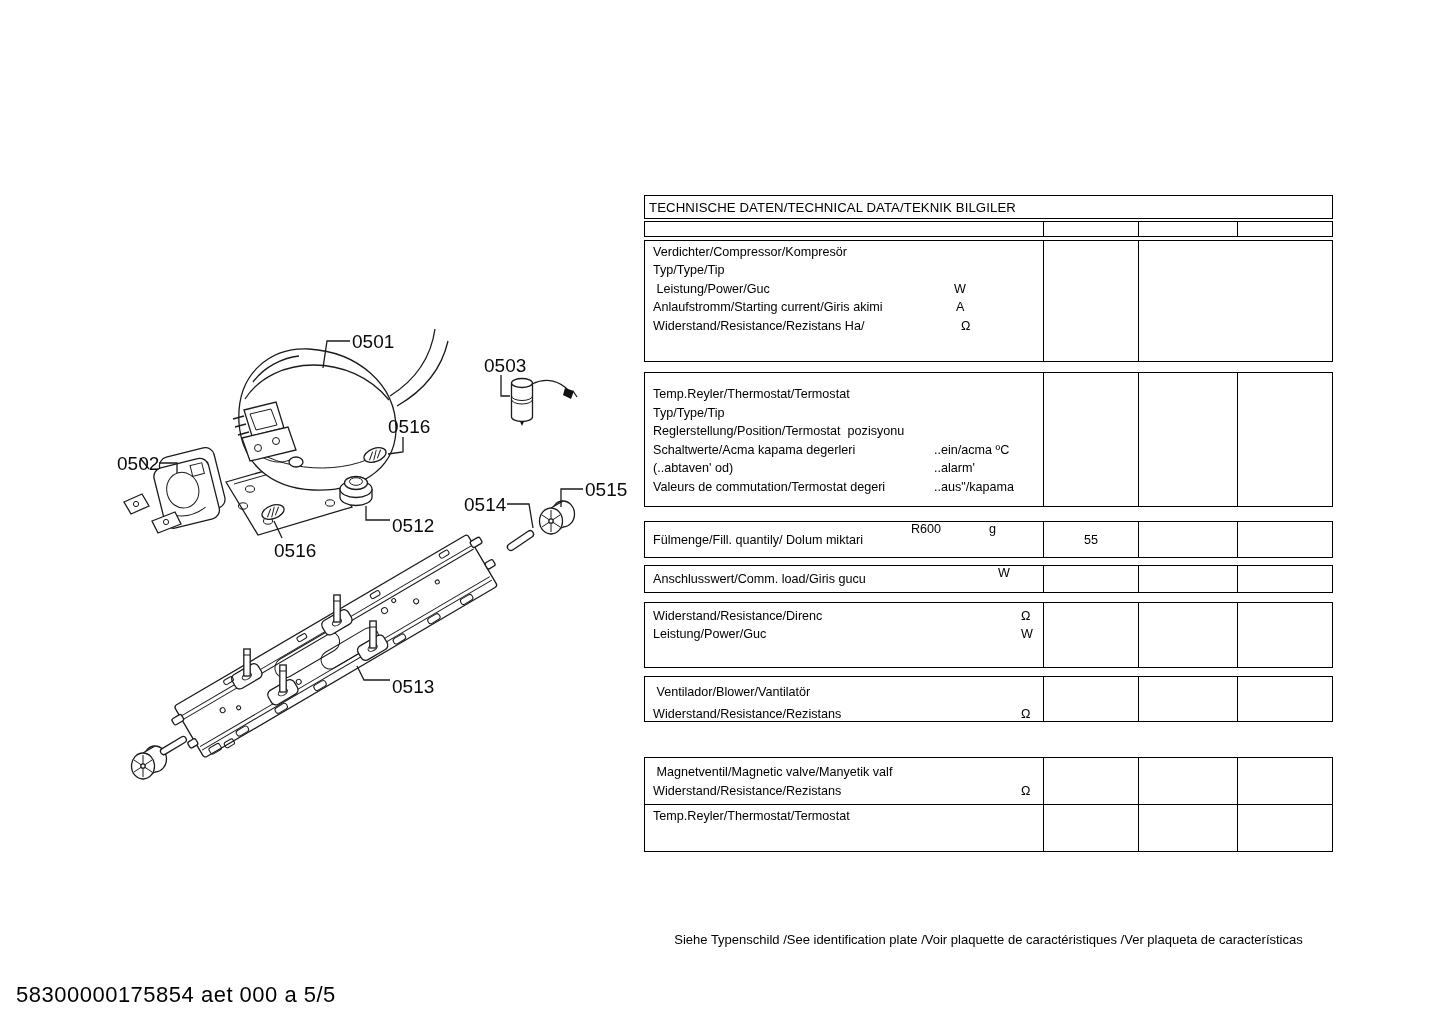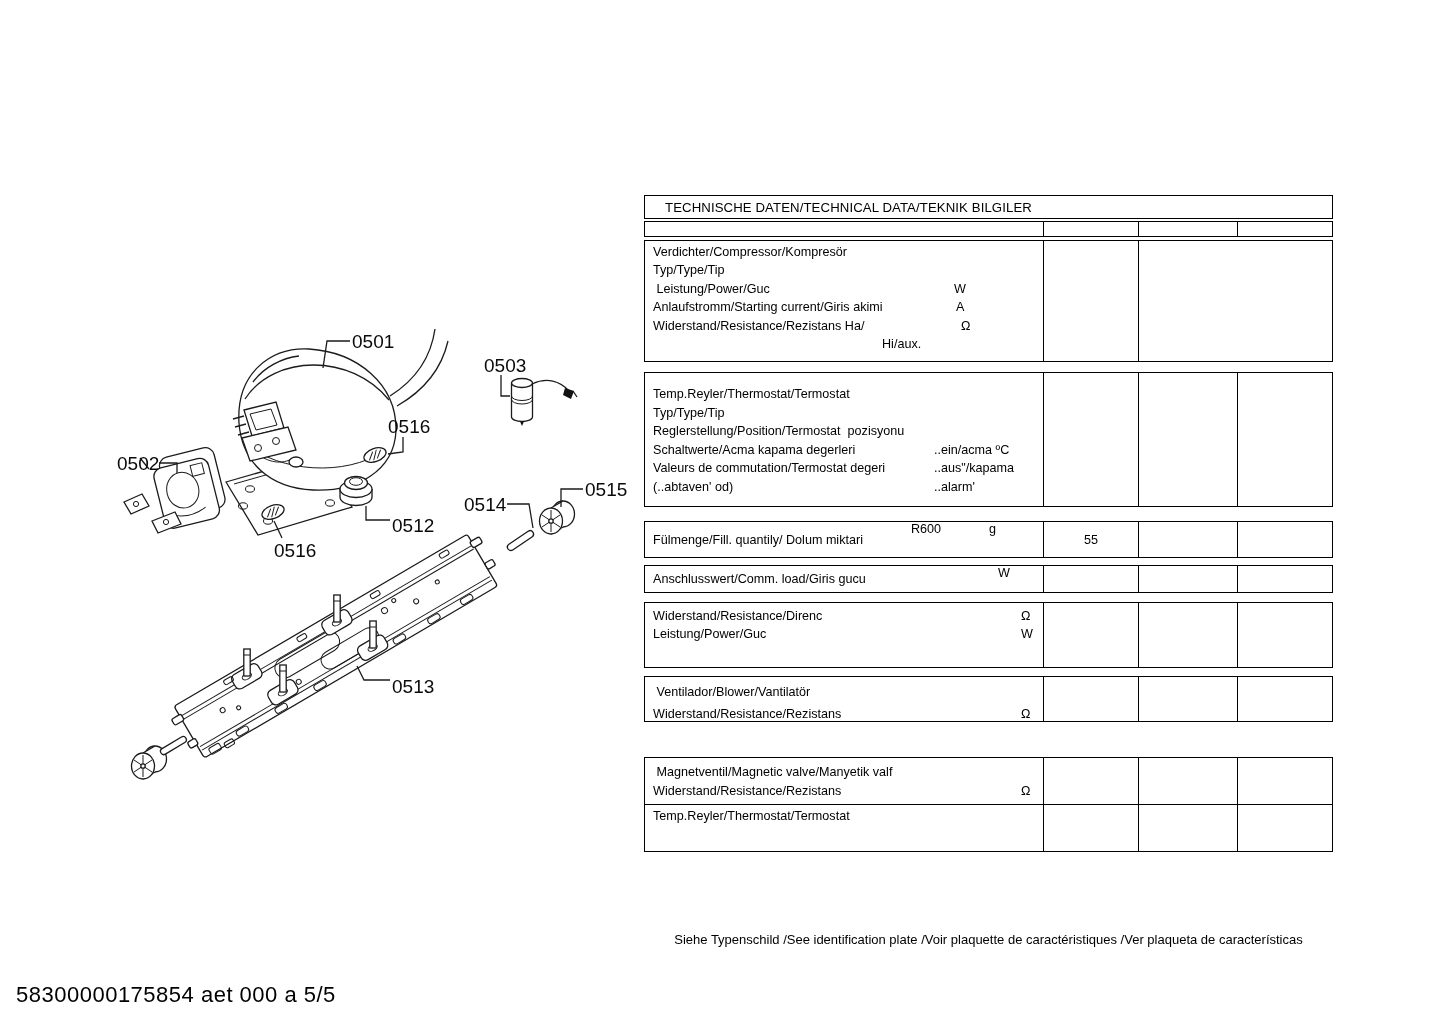--- a/index.html
+++ b/index.html
@@ -10,21 +10,21 @@
   #diagram-svg{position:absolute;left:0;top:0;}
   .ln{stroke:#1b1b1b;stroke-width:1.3;fill:none;}
   .shape{stroke:#1b1b1b;stroke-width:1.3;fill:#fff;}
   .thin{stroke:#1b1b1b;stroke-width:1;fill:none;}
   .darkfill{fill:#111;stroke:none;}
   .part-label{font-family:"Liberation Sans",sans-serif;font-size:19px;fill:#0a0a0a;}
 
   
   .tdata{position:absolute;left:644px;top:195px;width:689px;height:660px;font-size:12.6px;}
   .trow{position:absolute;left:0;width:689px;box-sizing:border-box;border:1.7px solid #000;background:#fff;}
-  .title-row{top:0;height:24px;display:flex;align-items:center;padding-left:20px;font-size:13.2px;letter-spacing:.1px;}
+  .title-row{top:0;height:24px;display:flex;align-items:center;padding-left:4px;font-size:13.2px;letter-spacing:.1px;}
   .grid{display:grid;grid-template-columns:398px 95px 99px 93px;}
   .grid .cell{border-left:1.4px solid #000;box-sizing:border-box;position:relative;overflow:hidden;}
   .grid .cell:first-child{border-left:none;}
   .thin-row{top:26px;height:16px;}
   .sec-1{top:45px;height:122px;}
   .sec-2{top:177px;height:135px;}
   .sec-3{top:326px;height:37px;}
   .sec-4{top:370px;height:28px;}
   .sec-5{top:407px;height:66px;}
   .sec-6{top:481px;height:46px;}
@@ -284,34 +284,33 @@
     <div class="cell"></div>
   </div>
 
   <div class="trow sec-1 grid">
     <div class="cell lblcell">
       <div class="row"><span>Verdichter/Compressor/Kompresör</span></div>
       <div class="row"><span>Typ/Type/Tip</span></div>
       <div class="row"><span> Leistung/Power/Guc</span><span class="unit u-w1">W</span></div>
       <div class="row"><span>Anlaufstromm/Starting current/Giris akimi</span><span class="unit u-a1">A</span></div>
       <div class="row"><span>Widerstand/Resistance/Rezistans Ha/</span><span class="unit u-o1">Ω</span></div>
-      <div class="row ind-hiaux"><span>Hi/aux.</span></div>
     </div>
     <div class="cell"></div>
     <div class="cell"></div>
   </div>
 
   <div class="trow sec-2 grid">
     <div class="cell lblcell">
       <div class="row"><span>Temp.Reyler/Thermostat/Termostat</span></div>
       <div class="row"><span>Typ/Type/Tip</span></div>
       <div class="row"><span>Reglerstellung/Position/Termostat  pozisyonu</span></div>
       <div class="row"><span>Schaltwerte/Acma kapama degerleri</span><span class="unit u-mid2">..ein/acma ºC</span></div>
+      <div class="row"><span>(..abtaven' od)</span><span class="unit u-mid2">..alarm'</span></div>
       <div class="row"><span>Valeurs de commutation/Termostat degeri</span><span class="unit u-mid2">..aus"/kapama</span></div>
-      <div class="row"><span>(..abtaven' od)</span><span class="unit u-mid2">..alarm'</span></div>
     </div>
     <div class="cell"></div>
     <div class="cell"></div>
     <div class="cell"></div>
   </div>
 
   <div class="trow sec-3 grid">
     <div class="cell lblcell">
       <div class="row"><span>Fülmenge/Fill. quantily/ Dolum miktari</span><span class="unit u-r600">R600</span><span class="unit u-g3">g</span></div>
     </div>

